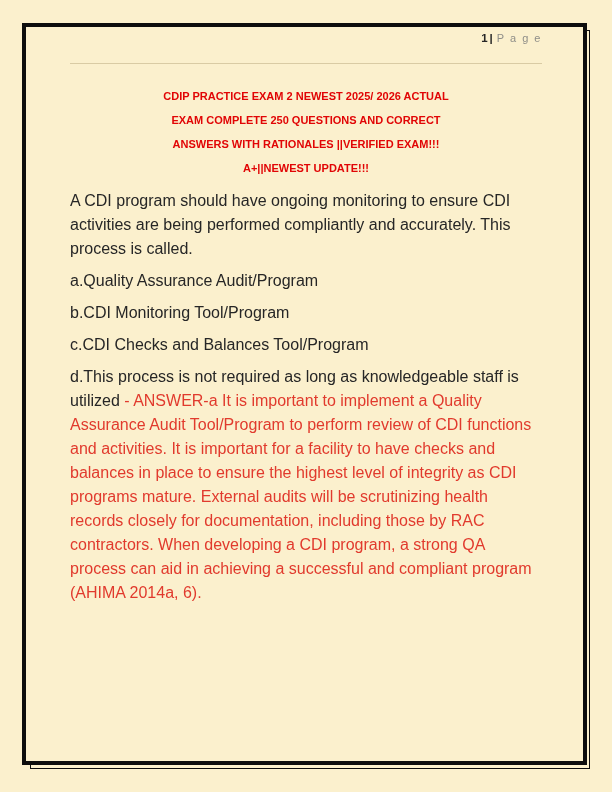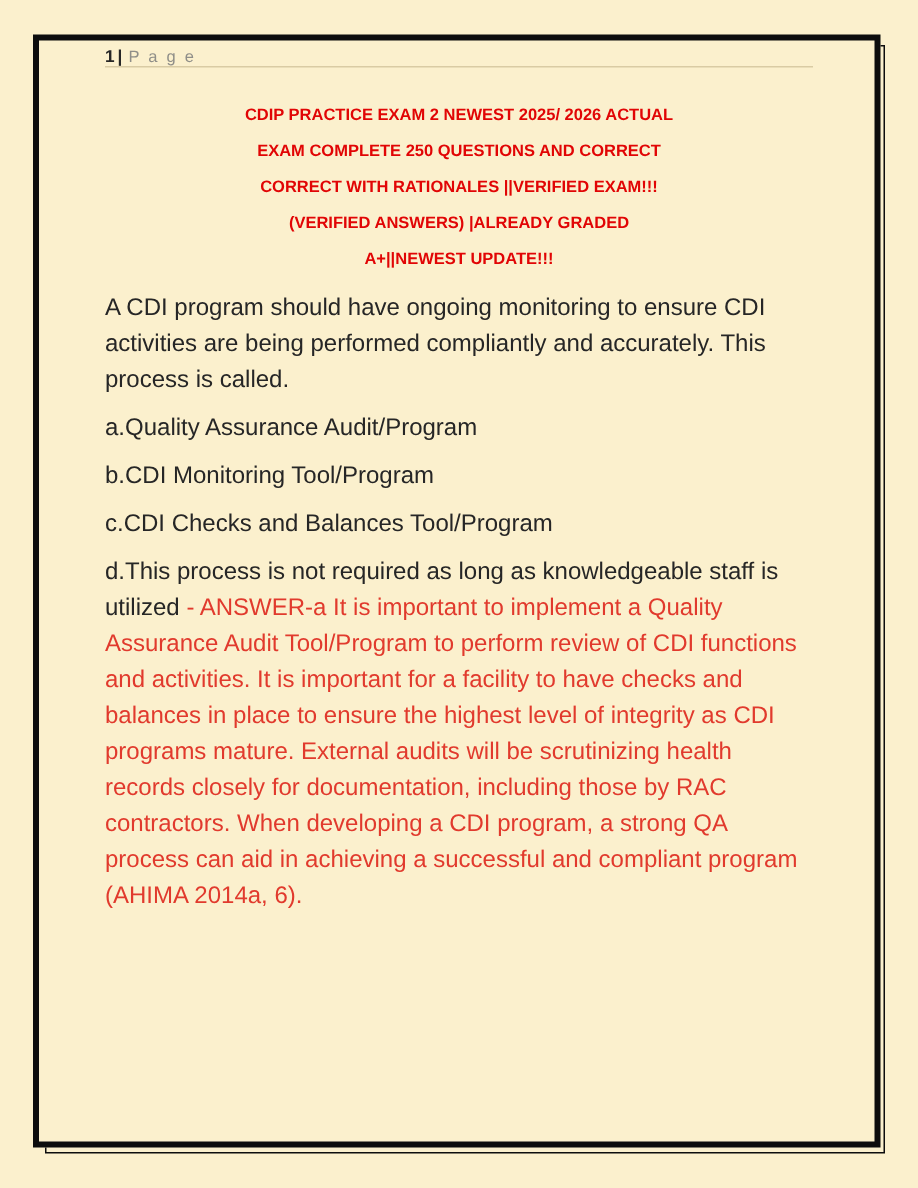--- a/index.html
+++ b/index.html
@@ -35,22 +35,23 @@
   }
   .content {
     position: absolute;
     left: 70px;
     top: 32px;
     width: 472px;
   }
   .page-header {
     font-size: 11.5px;
     color: var(--text_black, #262626);
-    padding-bottom: 0;
+    padding-bottom: 19px;
     border-bottom: 1px solid var(--header_rule, #d9cba4);
+    text-align: right;
   }
   .page-num { font-weight: bold; }
   .page-sep { font-weight: bold; margin: 0 4px 0 2px; }
   .page-label {
     color: var(--page_label_gray, #8f8e88);
     letter-spacing: 1.5px;
     font-size: 11px;
   }
   .doc-title {
     margin: 20px 0 0 0;
@@ -78,22 +79,21 @@
 
 <div class="content">
 
   <div class="page-header">
     <span class="page-num">1</span><span class="page-sep">|</span><span class="page-label">P a g e</span>
   </div>
 
   <div class="doc-title">
     <div>CDIP PRACTICE EXAM 2 NEWEST 2025/ 2026 ACTUAL</div>
     <div>EXAM COMPLETE 250 QUESTIONS AND CORRECT</div>
-    <div>CORRECT WITH RATIONALES ||VERIFIED EXAM!!!</div>
-    <div>(VERIFIED ANSWERS) |ALREADY GRADED</div>
+    <div>ANSWERS WITH RATIONALES ||VERIFIED EXAM!!!</div>
     <div>A+||NEWEST UPDATE!!!</div>
   </div>
 
   <p class="stem">A CDI program should have ongoing monitoring to ensure CDI activities are being performed compliantly and accurately. This process is called.</p>
 
   <p class="option">a.Quality Assurance Audit/Program</p>
   <p class="option">b.CDI Monitoring Tool/Program</p>
   <p class="option">c.CDI Checks and Balances Tool/Program</p>
 
   <p class="option"><span>d.This process is not required as long as knowledgeable staff is utilized </span><span class="answer-red">- ANSWER-a It is important to implement a Quality Assurance Audit Tool/Program to perform review of CDI functions and activities. It is important for a facility to have checks and balances in place to ensure the highest level of integrity as CDI programs mature. External audits will be scrutinizing health records closely for documentation, including those by RAC contractors. When developing a CDI program, a strong QA process can aid in achieving a successful and compliant program (AHIMA 2014a, 6).</span></p>

